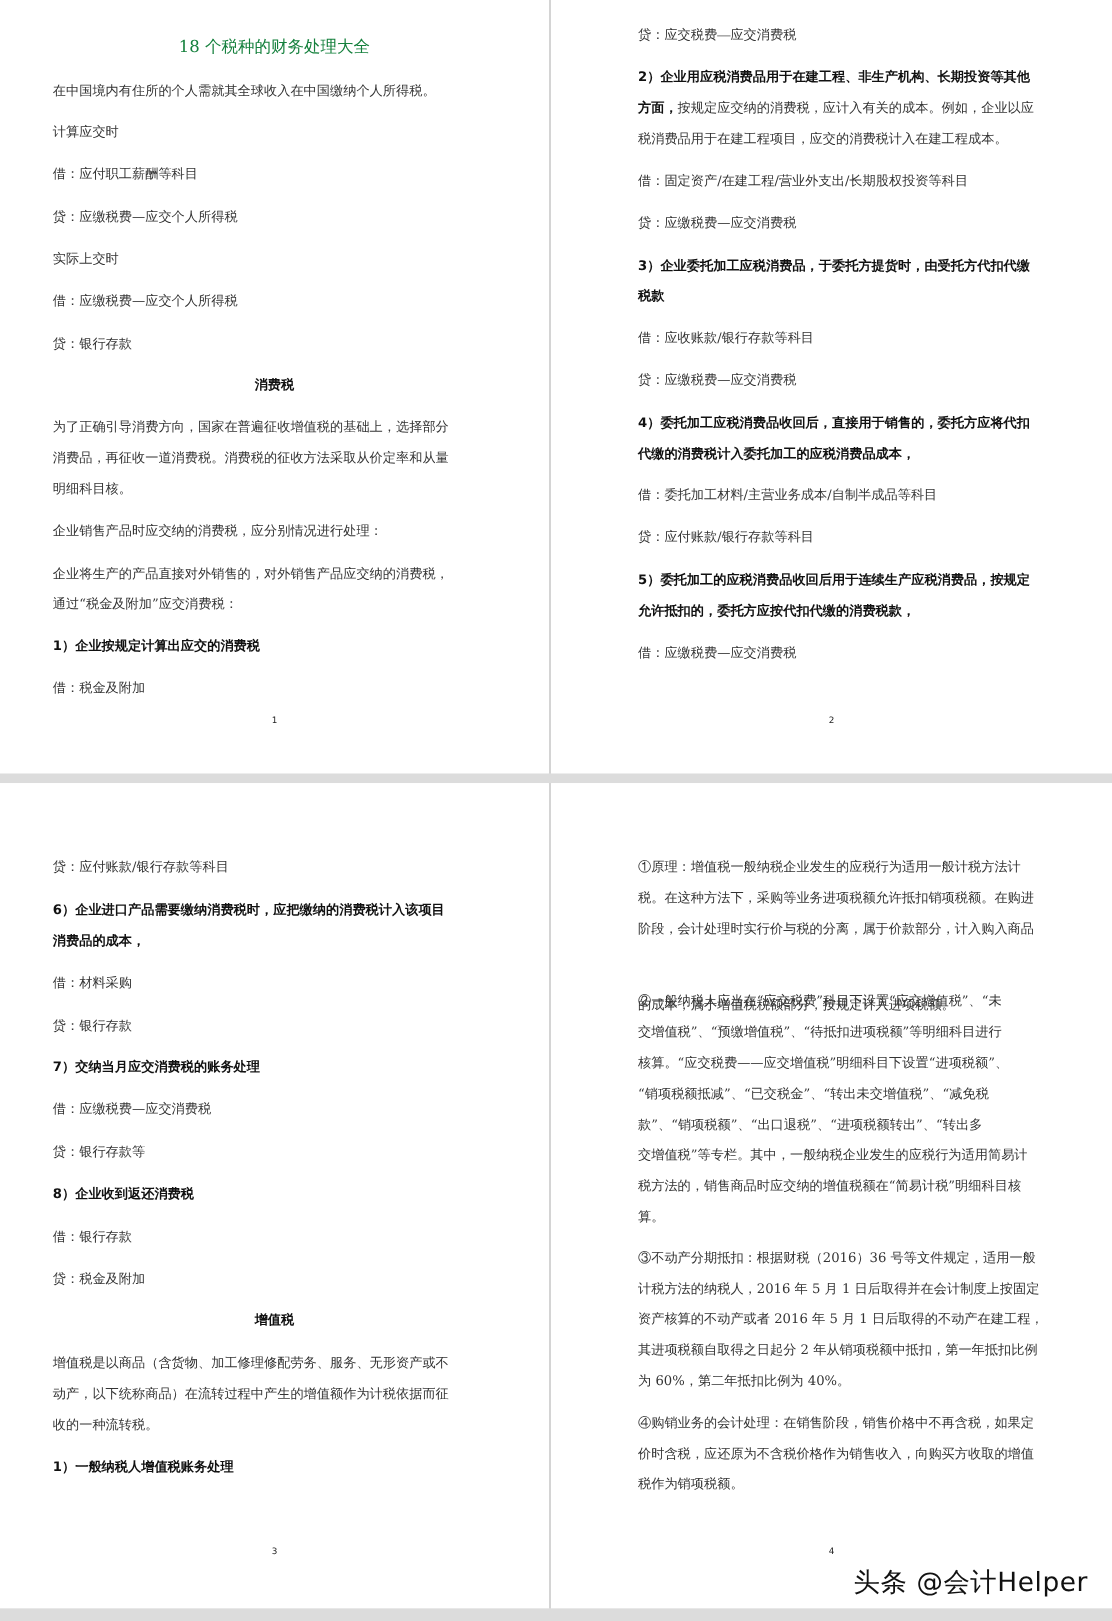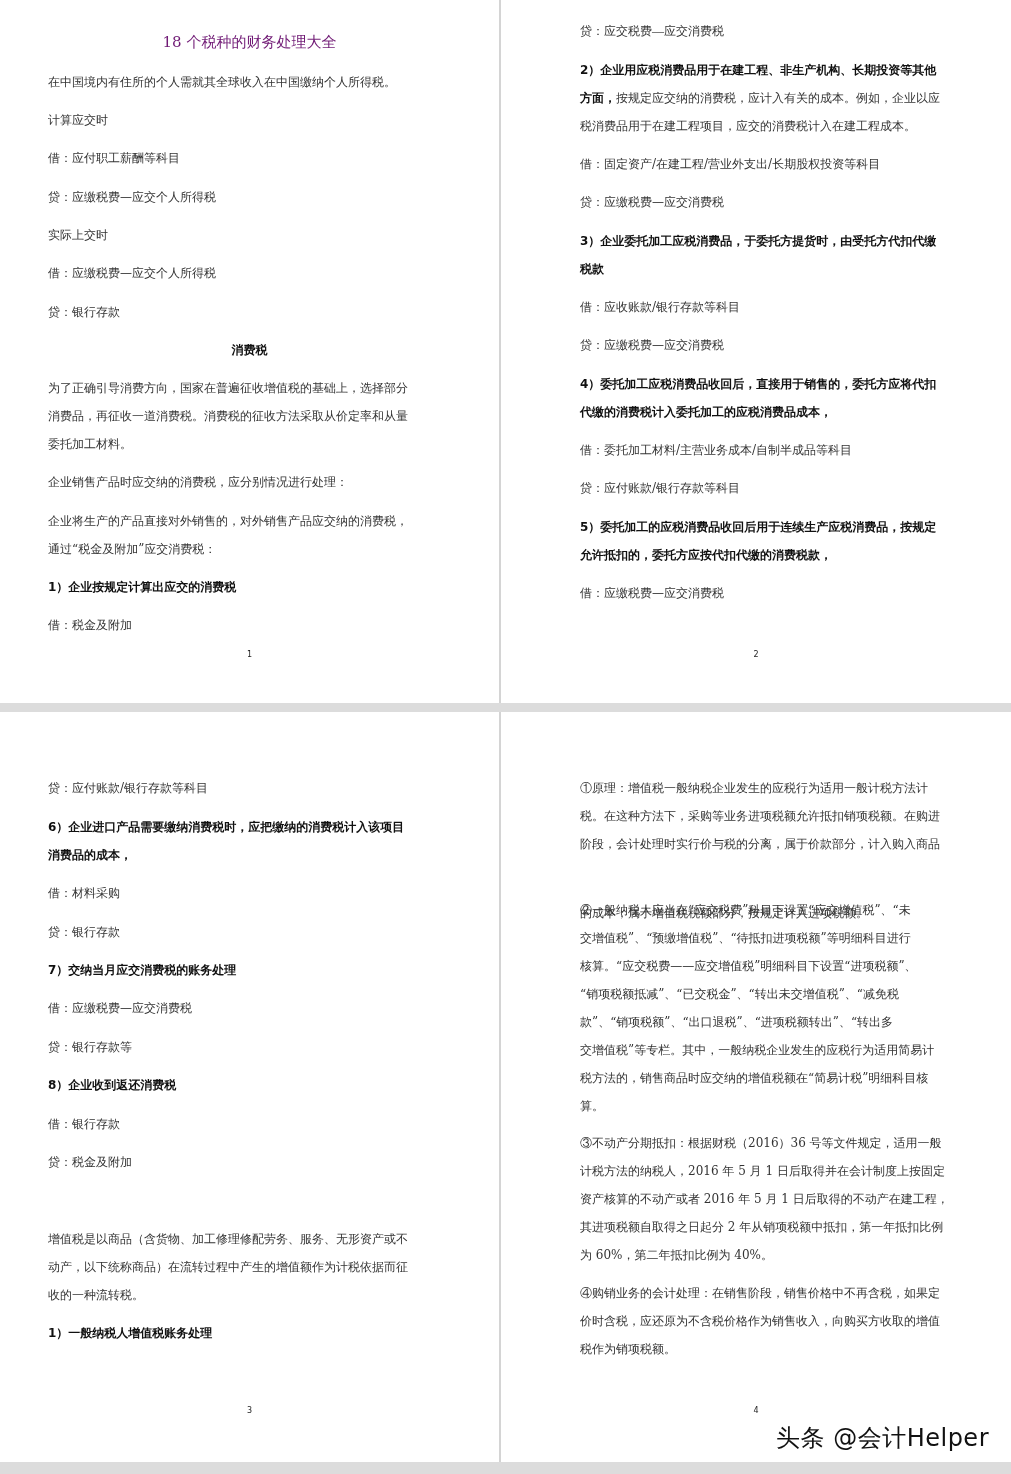--- a/index.html
+++ b/index.html
@@ -22,21 +22,21 @@
     .hsep2 { position: absolute; left: 0; top: 1462px; width: 1011px; height: 12px; background: #dcdcdc; }
 
     .line {
       position: absolute; font-size: 12px; line-height: 14px; white-space: nowrap;
       color: #333;
     }
     .p1 .line, .p3 .line { left: 48px; }
     .p2 .line, .p4 .line { left: 79px; }
     .bold { font-family: "DejaVu Sans", "Liberation Sans", sans-serif; font-weight: bold; color: #111; font-size: 12px; }
     .center { left: 0 !important; width: 100%; text-align: center; }
-    .title { font-size: 15px; color: #701a75; }
+    .title { font-size: 15px; color: #15803d; }
     .pagenum { position: absolute; width: 100%; text-align: center; font-size: 8px; color: #222; font-family: "DejaVu Sans", sans-serif; }
     .watermark {
       position: absolute; right: 22px; bottom: 20px; font-size: 24px; color: #111;
       font-family: "DejaVu Sans", "Liberation Sans", sans-serif;
       text-shadow: 0 0 2px #fff, 0 0 2px #fff;
       letter-spacing: 0.5px;
     }
   </style>
 </head>
 <body>
@@ -50,21 +50,21 @@
   <div class="line" style="top:75px;">在中国境内有住所的个人需就其全球收入在中国缴纳个人所得税。</div>
   <div class="line" style="top:113px;">计算应交时</div>
   <div class="line" style="top:151px;">借：应付职工薪酬等科目</div>
   <div class="line" style="top:190px;">贷：应缴税费—应交个人所得税</div>
   <div class="line" style="top:228px;">实际上交时</div>
   <div class="line" style="top:266px;text-align:center;">借：应缴税费—应交个人所得税</div>
   <div class="line" style="top:305px;">贷：银行存款</div>
   <div class="line center bold" style="top:343px;">消费税</div>
   <div class="line" style="top:381px;">为了正确引导消费方向，国家在普遍征收增值税的基础上，选择部分</div>
   <div class="line" style="top:409px;">消费品，再征收一道消费税。消费税的征收方法采取从价定率和从量</div>
-  <div class="line" style="top:437px;">委托加工材料。</div>
+  <div class="line" style="top:437px;">明细科目核。</div>
   <div class="line" style="top:475px;">企业销售产品时应交纳的消费税，应分别情况进行处理：</div>
   <div class="line" style="top:514px;">企业将生产的产品直接对外销售的，对外销售产品应交纳的消费税，</div>
   <div class="line" style="top:542px;">通过“税金及附加”应交消费税：</div>
   <div class="line bold" style="top:580px;">1）企业按规定计算出应交的消费税</div>
   <div class="line" style="top:618px;">借：税金及附加</div>
   <div class="pagenum" style="top:650px;">1</div>
 </div>
 
 <div class="page p2">
   <div class="line" style="top:24px;font-family:Liberation Serif, serif;">贷：应交税费—应交消费税</div>
@@ -94,20 +94,21 @@
   <div class="line bold" style="top:108px;">6）企业进口产品需要缴纳消费税时，应把缴纳的消费税计入该项目</div>
   <div class="line bold" style="top:136px;">消费品的成本，</div>
   <div class="line" style="top:174px;">借：材料采购</div>
   <div class="line" style="top:213px;">贷：银行存款</div>
   <div class="line bold" style="top:251px;">7）交纳当月应交消费税的账务处理</div>
   <div class="line" style="top:289px;">借：应缴税费—应交消费税</div>
   <div class="line" style="top:328px;">贷：银行存款等</div>
   <div class="line bold" style="top:366px;">8）企业收到返还消费税</div>
   <div class="line" style="top:405px;">借：银行存款</div>
   <div class="line" style="top:443px;">贷：税金及附加</div>
+  <div class="line center bold" style="top:481px;">增值税</div>
   <div class="line" style="top:520px;">增值税是以商品（含货物、加工修理修配劳务、服务、无形资产或不</div>
   <div class="line" style="top:548px;">动产，以下统称商品）在流转过程中产生的增值额作为计税依据而征</div>
   <div class="line" style="top:576px;">收的一种流转税。</div>
   <div class="line bold" style="top:614px;">1）一般纳税人增值税账务处理</div>
   <div class="pagenum" style="top:694px;">3</div>
 </div>
 
 <div class="page p4">
   <div class="line" style="top:69px;">①原理：增值税一般纳税企业发生的应税行为适用一般计税方法计</div>
   <div class="line" style="top:97px;">税。在这种方法下，采购等业务进项税额允许抵扣销项税额。在购进</div>

